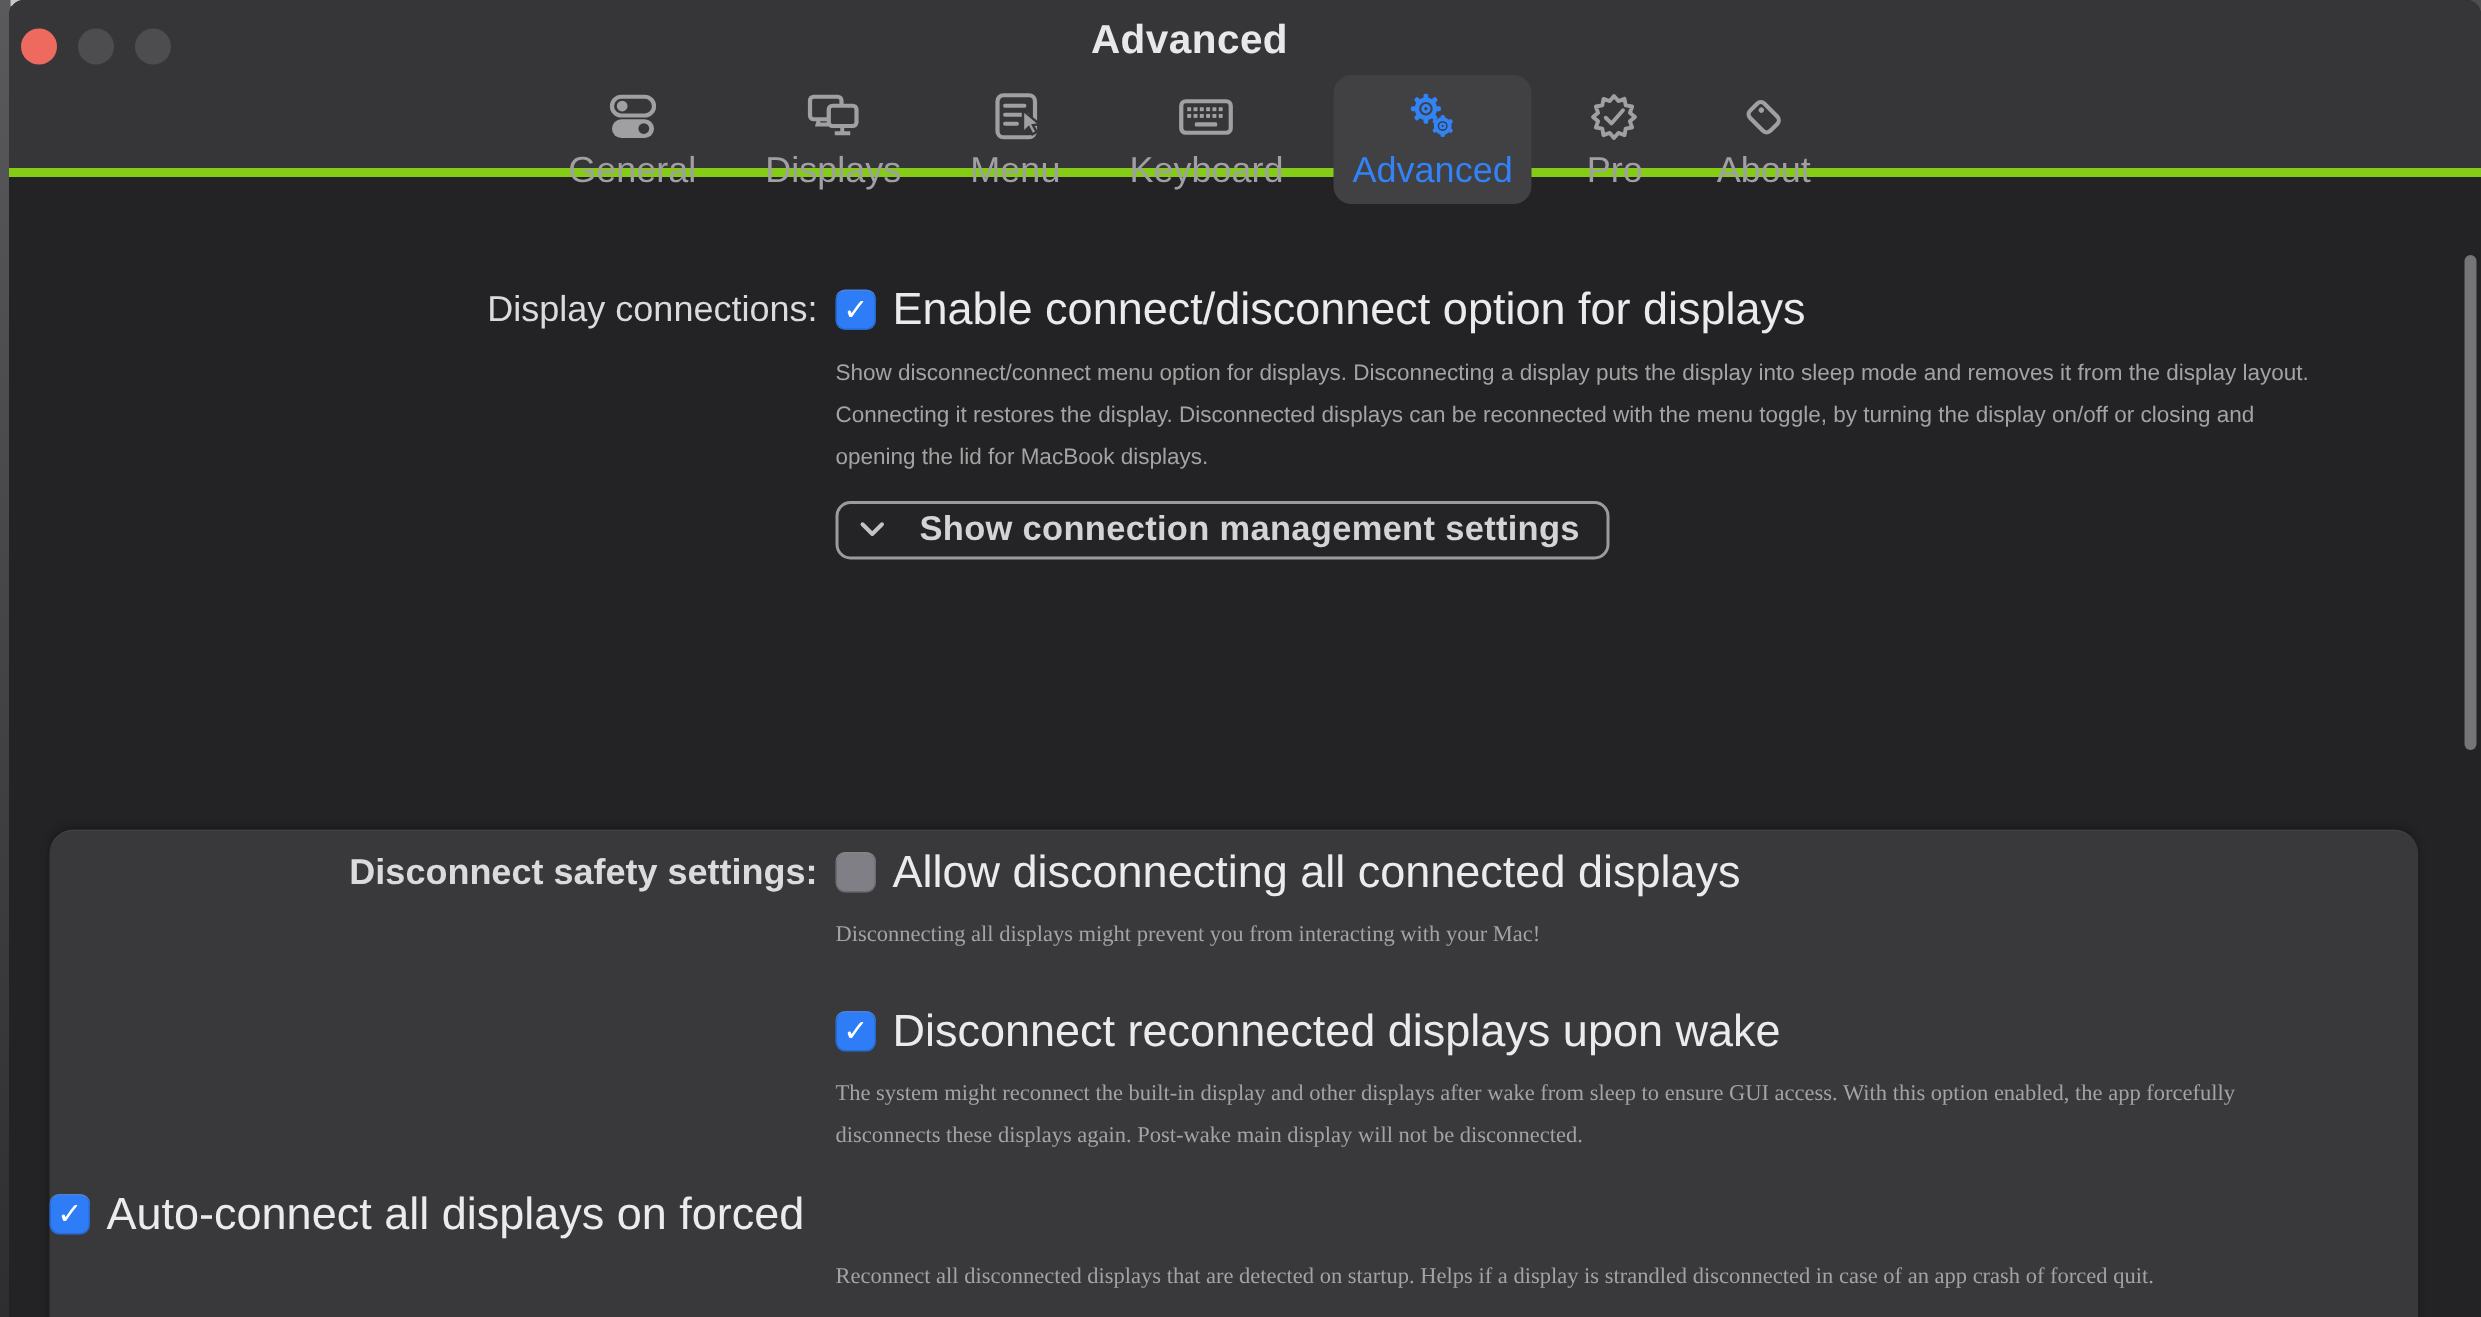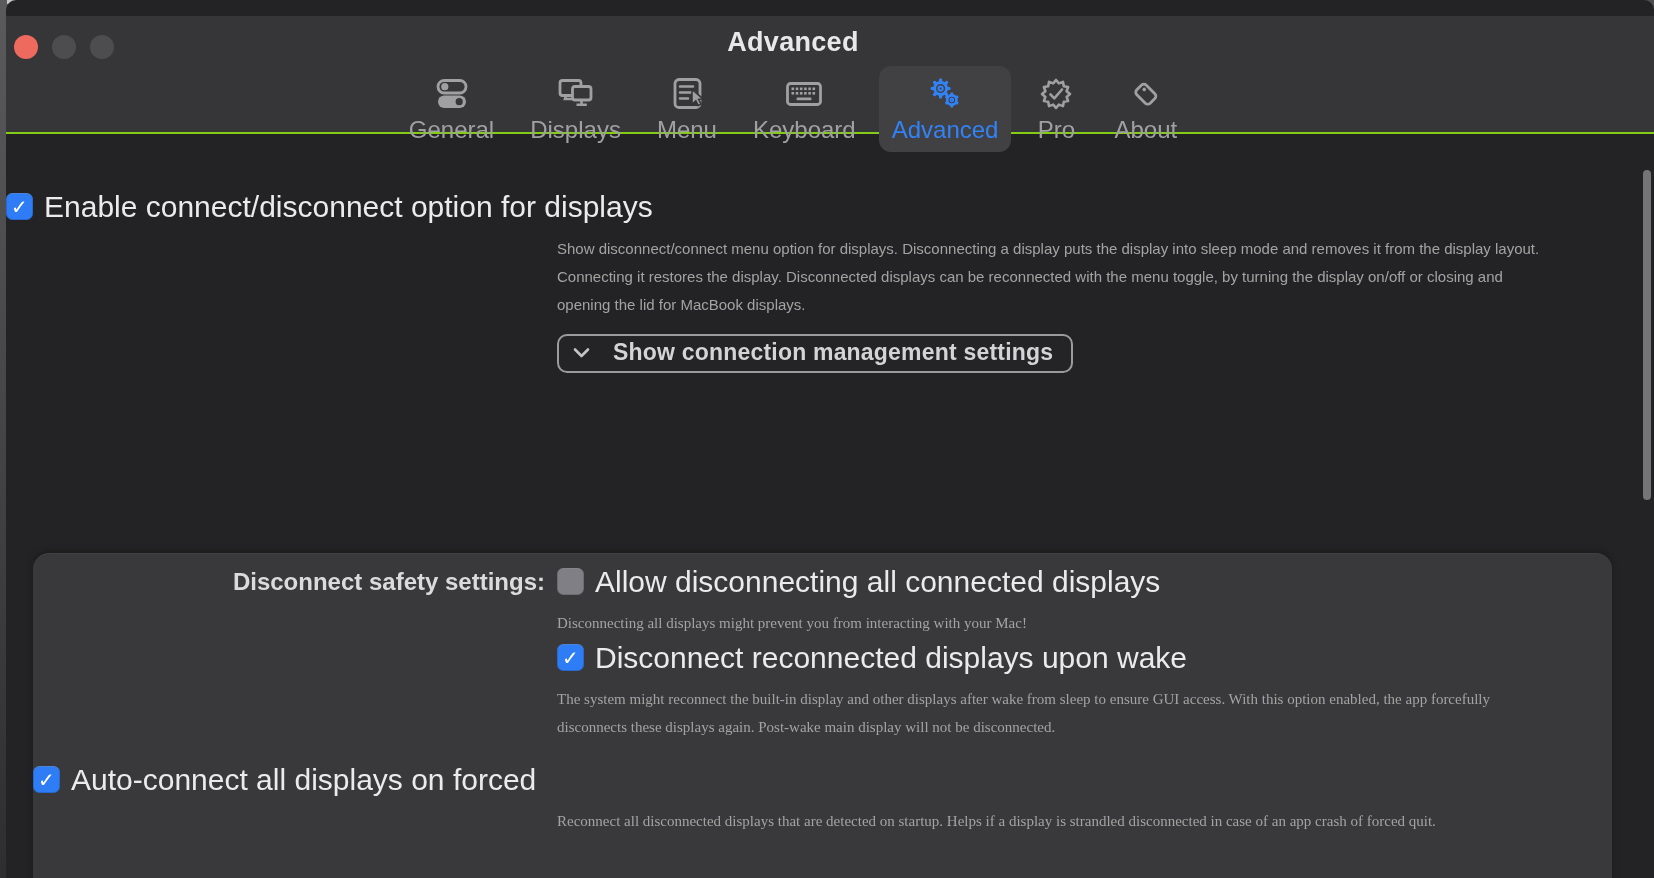--- a/index.html
+++ b/index.html
@@ -3,28 +3,28 @@
 <meta charset="utf-8">
 <style>
   html,body{margin:0;padding:0;background:#1c1c1e;}
   *{box-sizing:border-box;font-family:"Liberation Sans","DejaVu Sans",sans-serif;}
   .stage{position:relative;width:1654px;height:878px;overflow:hidden;background:#4e4e50;}
   .desktop-strip{position:absolute;left:0;top:0;width:7px;height:878px;background:linear-gradient(#5a5a5c,#2e2e30);}
   .top-artifact{position:absolute;left:7px;top:0;width:383px;height:4px;background:#c6c7c9;}
   .window{position:absolute;left:6px;top:0;right:0;bottom:0;background:#232325;border-radius:10px 10px 0 0;overflow:hidden;}
 
   
-  .header{position:absolute;left:0;top:16px;right:0;height:118px;background:#363638;border-bottom:2px solid #84cc16;}
+  .header{position:absolute;left:0;top:0;right:0;height:118px;background:#363638;border-bottom:6px solid #84cc16;}
   .traffic{position:absolute;top:19px;left:8px;display:flex;gap:14px;}
   .light{width:24px;height:24px;border-radius:50%;}
   .light.red{background:var(--window_red,#ee6a5f);}
   .light.dim{background:#4d4d4f;}
   .titlewrap{position:absolute;left:0;top:11px;width:1574px;text-align:center;}
   .title{font-size:27px;font-weight:700;color:#e8e8ea;letter-spacing:.3px;}
-  .tabs{position:absolute;left:0;top:50px;width:1574px;display:flex;justify-content:center;align-items:flex-end;gap:10px;}
+  .tabs{position:absolute;left:0;top:50px;width:1574px;display:flex;justify-content:center;align-items:flex-end;gap:20px;}
   .tab{display:flex;flex-direction:column;align-items:center;gap:3px;padding:8px 13px 9px;border-radius:12px;color:#a0a0a3;cursor:default;}
   .tab.selected{background:#414143;color:var(--accent_blue,#3183f7);}
   .tab.selected .tlabel{color:var(--accent_blue,#3183f7);}
   .ticon{width:44px;height:40px;flex:none;}
   .tlabel{font-size:24px;color:#a0a0a3;line-height:26px;}
 
   
   .content{position:absolute;left:0;top:163px;right:0;bottom:0;background:#232325;}
   .row{display:flex;align-items:flex-start;}
   .rlabel{width:539px;margin-right:12px;text-align:right;font-size:24px;color:#dbdbdd;line-height:30px;flex:none;}
@@ -160,20 +160,21 @@
           </svg>
           <span class="tlabel">About</span>
         </div>
 
       </div>
     </div>
 
     <div class="content">
 
       <div class="row" style="margin-top:29px;">
+        <div class="rlabel">Display connections:</div>
         <div class="cbwrap">
           <span class="checkbox checked"></span>
           <span class="cblabel">Enable connect/disconnect option for displays</span>
         </div>
       </div>
 
       <div class="desc" style="margin-top:13px;">Show disconnect/connect menu option for displays. Disconnecting a display puts the display into sleep mode and removes it from the display layout. Connecting it restores the display. Disconnected displays can be reconnected with the menu toggle, by turning the display on/off or closing and opening the lid for MacBook displays.</div>
 
       <div class="disclosure">
         <svg width="19" height="14" viewBox="0 0 19 14">
@@ -187,21 +188,21 @@
         <div class="row">
           <div class="rlabel">Disconnect safety settings:</div>
           <div class="cbwrap">
             <span class="checkbox"></span>
             <span class="cblabel">Allow disconnecting all connected displays</span>
           </div>
         </div>
 
         <div class="desc" style="margin-top:12px;">Disconnecting all displays might prevent you from interacting with your Mac!</div>
 
-        <div class="row" style="margin-top:6px;">
+        <div class="row" style="margin-top:36px;">
           <div class="rlabel"></div>
           <div class="cbwrap">
             <span class="checkbox checked"></span>
             <span class="cblabel">Disconnect reconnected displays upon wake</span>
           </div>
         </div>
 
         <div class="desc" style="margin-top:12px;">The system might reconnect the built-in display and other displays after wake from sleep to ensure GUI access. With this option enabled, the app forcefully disconnects these displays again. Post-wake main display will not be disconnected.</div>
 
         <div class="row" style="margin-top:24px;">

